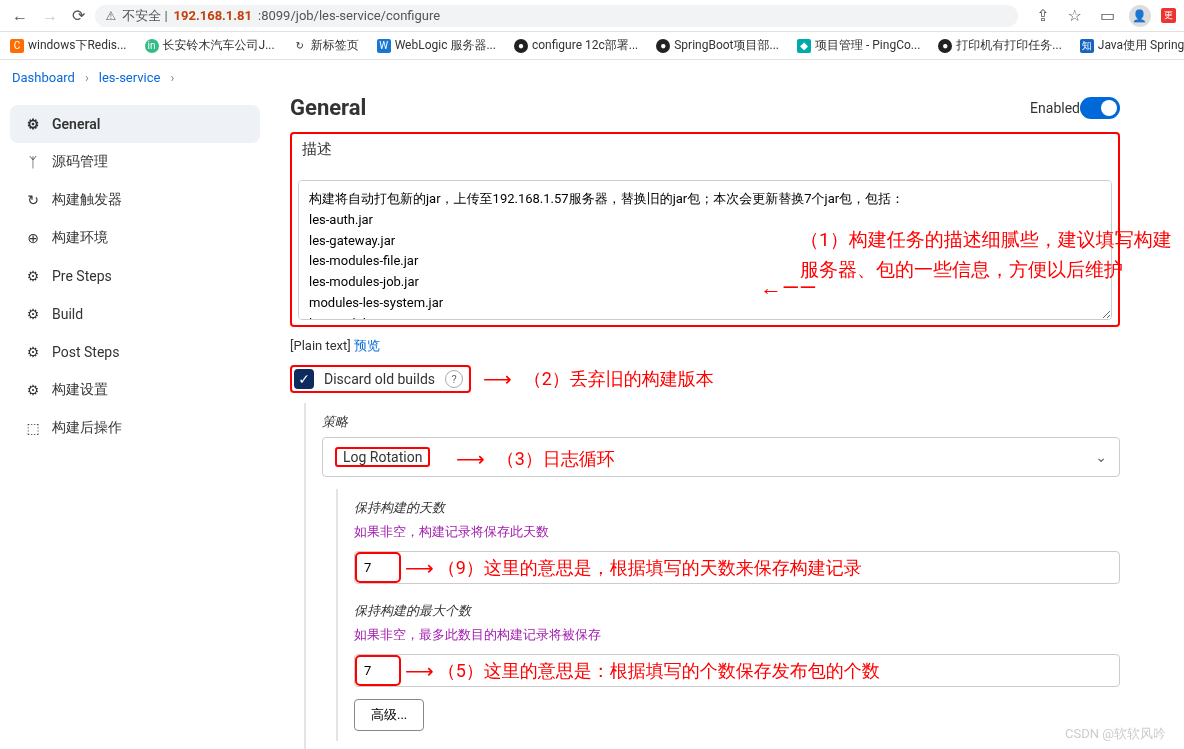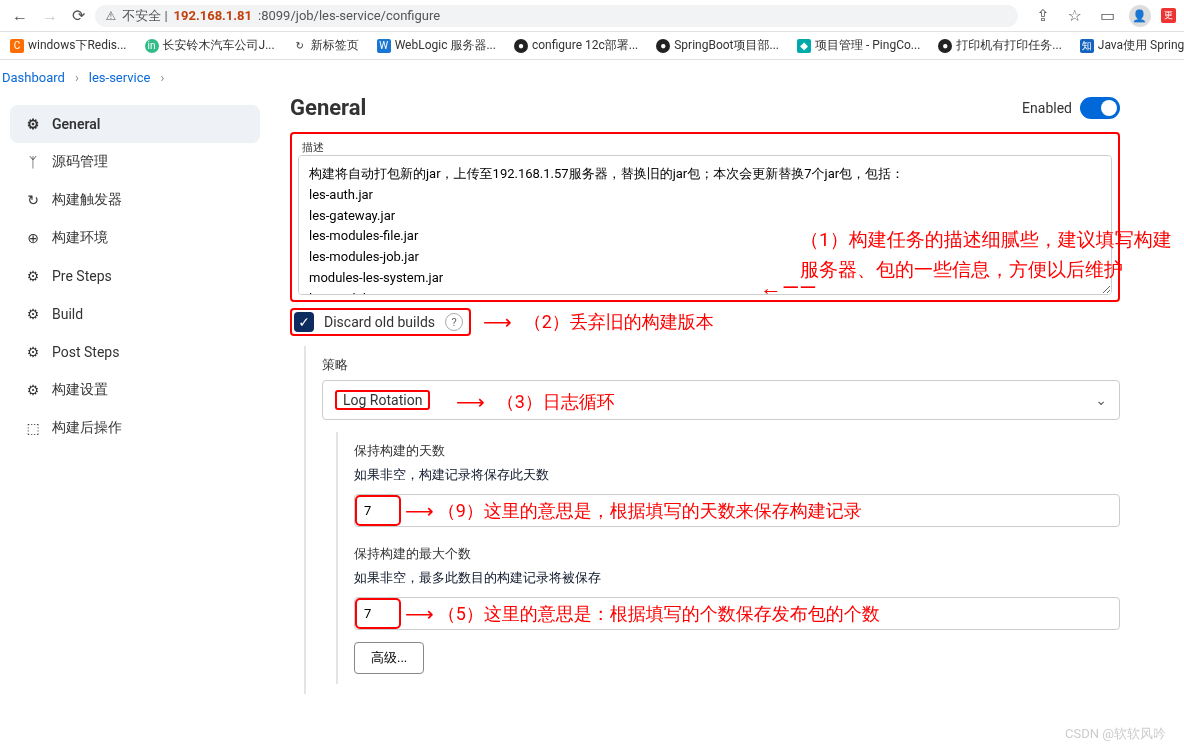--- a/index.html
+++ b/index.html
@@ -19,60 +19,60 @@
     .bookmark { display: flex; align-items: center; gap: 4px; cursor: pointer; white-space: nowrap; }
     .bm-icon { width: 14px; height: 14px; display: inline-flex; align-items: center; justify-content: center; font-size: 10px; border-radius: 2px; }
     .c-orange { background: #ff6d00; color: #fff; }
     .c-green { background: #3b8; color:#fff; border-radius:50%; }
     .c-black { background: #222; color:#fff; border-radius:50%; }
     .c-blue { background: #1976d2; color:#fff; }
     .c-teal { background: #0aa; color:#fff; }
     .c-navy { background: #1565c0; color:#fff; }
 
     
-    .breadcrumb { display: flex; align-items: center; gap: 10px; padding: 10px 2px; font-size: 13px; }
+    .breadcrumb { display: flex; align-items: center; gap: 10px; padding: 10px 12px; font-size: 13px; }
     .breadcrumb a { color: #0969da; text-decoration: none; }
     .bc-sep { color: #888; }
 
     .main-wrap { display: flex; }
     
     
     .sidebar { width: 260px; padding: 10px 0 10px 10px; flex-shrink: 0; }
     .sidebar h1 { font-size: 26px; font-weight: 700; padding: 10px 10px 20px; }
     .side-item { display: flex; align-items: center; gap: 10px; padding: 10px 14px; cursor: pointer; border-radius: 8px; color: #333; }
     .side-item.active { background: #eef1f5; font-weight: 600; }
     .side-icon { width: 18px; height: 18px; display: inline-flex; align-items: center; justify-content: center; }
 
     
     .content { flex: 1; padding: 0 40px 20px 30px; position: relative; max-width: 900px; }
     .annotate-top { color: #ff6600; font-size: 26px; font-weight: 500; margin: -6px 0 4px; }
     .section-head { display:flex; align-items:center; justify-content:space-between; margin-bottom: 12px; }
     .section-head h2 { font-size: 22px; font-weight: 700; }
-    .enabled-wrap { display:flex; align-items:center; gap:8px; }
+    .enabled-wrap { display:flex; align-items:center; gap:0; }
     .toggle { width: 40px; height: 22px; border-radius: 11px; background: #0069d9; position:relative; cursor:pointer; }
     .toggle::after { content:''; position:absolute; width:16px; height:16px; border-radius:50%; background:#fff; right:3px; top:3px; }
 
     .desc-block { border: 2.5px solid #ff0000; border-radius: 4px; padding: 6px 6px 2px; margin-bottom: 6px; }
-    .desc-block label { font-size: 11px; display:block; margin-bottom:0; padding-left:4px; }
+    .desc-block label { font-size: 15px; display:block; margin-bottom:21px; padding-left:4px; }
     .desc-area { width: 100%; border: 1px solid #ccc; border-radius: 4px; padding: 8px 10px; font-size: 13px; line-height: 1.6; min-height: 140px; resize: vertical; font-family: inherit; }
     .preview-row { padding: 4px 0 10px; font-size: 13px; }
     .preview-row a { color: #0969da; text-decoration:none; }
 
     .discard-row { display: flex; align-items: center; gap: 8px; margin-bottom: 10px; }
     .discard-box { display: inline-flex; align-items: center; gap: 10px; border: 2.5px solid #ff0000; padding: 2px 6px 2px 2px; border-radius: 4px; }
     .checkbox { width: 20px; height: 20px; border-radius: 4px; background: #0d2b5e; display:flex; align-items:center; justify-content:center; color:#fff; cursor:pointer; font-size:14px; }
     .help-q { width:18px; height:18px; border:1px solid #aaa; border-radius:50%; display:inline-flex; align-items:center; justify-content:center; font-size:11px; color:#666; cursor:help; }
 
     .inner-group { border-left: 2px solid #e4e4e4; margin-left: 14px; padding: 10px 0 10px 16px; }
-    .field-label { font-size: 13px; margin-bottom: 6px; }
+    .field-label { font-size: 13px; margin-bottom: 6px; font-style: italic; }
     .strategy-select { width: 100%; border: 1px solid #ccc; border-radius: 4px; padding: 9px 12px; background: #fff; cursor:pointer; display:flex; align-items:center; justify-content:space-between; }
     .sel-red { display:inline-block; border: 2.5px solid #ff0000; padding: 0px 6px; border-radius:3px; }
     .chev { font-size: 14px; color:#666; cursor:pointer;}
 
-    .sub-help { font-size: 13px; color: #0f172a; margin: 6px 0 10px; }
+    .sub-help { font-size: 13px; color: #a21caf; margin: 6px 0 10px; }
     .num-field-row { display:flex; align-items:center; gap: 12px; }
     .num-input { width: 44px; border: 1px solid #ccc; border-radius: 4px; padding: 7px 8px; font-size: 13px; outline:2.5px solid #ff0000; outline-offset:-1px; text-align:left; }
     .num-full { width: 100%; border: 1px solid #ccc; border-radius: 4px; padding: 7px 10px; }
 
     .advance-btn { border: 1px solid #888; background: #fff; padding: 6px 16px; border-radius: 4px; font-size: 13px; cursor:pointer; margin-top: 12px; }
 
     
     .anno { color: #ff0000; font-size: 18px; display: inline; }
     .arrow { color:#ff0000; font-size:20px; margin: 0 4px; }
     .anno1 { position: absolute; right: -20px; top: 130px; width: 380px; font-size: 19px; line-height: 1.6; }
@@ -210,20 +210,24 @@
 les-modules-file.jar
 les-modules-job.jar
 modules-les-system.jar
 les-modules-masterData.jar
 modules-wms-system.jar</textarea>
     </div>
     <div class="anno anno1">
       <span class="anno1-arrow">←——</span>
       <span>（1）构建任务的描述细腻些，建议填写构建服务器、包的一些信息，方便以后维护</span>
     </div>
+    <div class="preview-row">
+      <span>[Plain text]</span>
+      <a href="#">预览</a>
+    </div>
 
     <div class="discard-row">
       <div class="discard-box">
         <span class="checkbox">✓</span>
         <span>Discard old builds</span>
         <span class="help-q">?</span>
       </div>
       <span class="arrow">⟶</span>
       <span class="anno">（2）丢弃旧的构建版本</span>
     </div>

